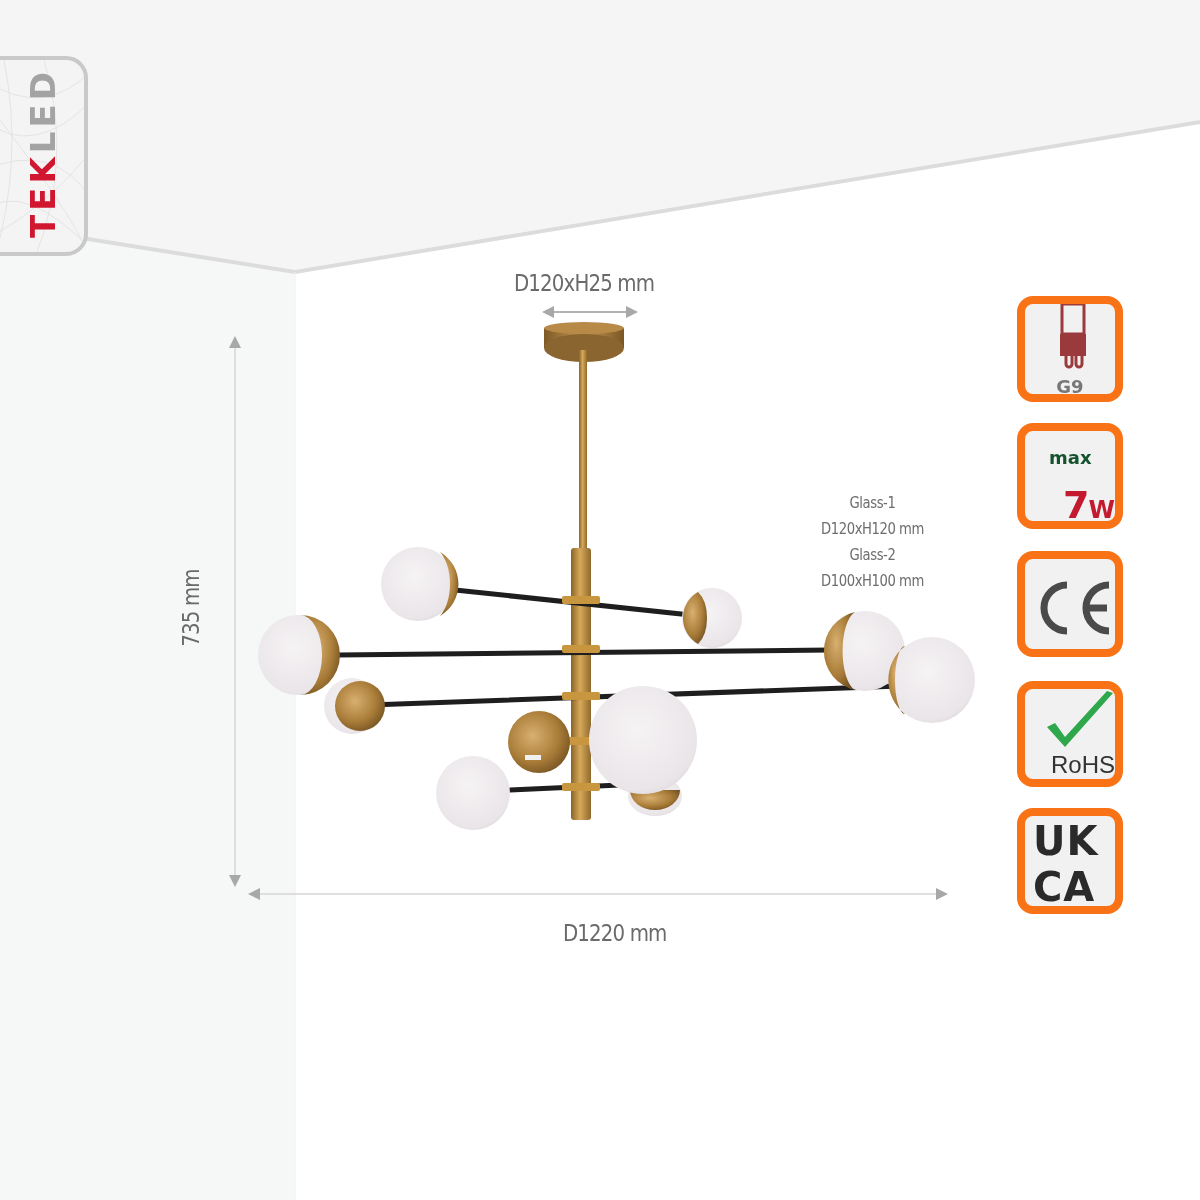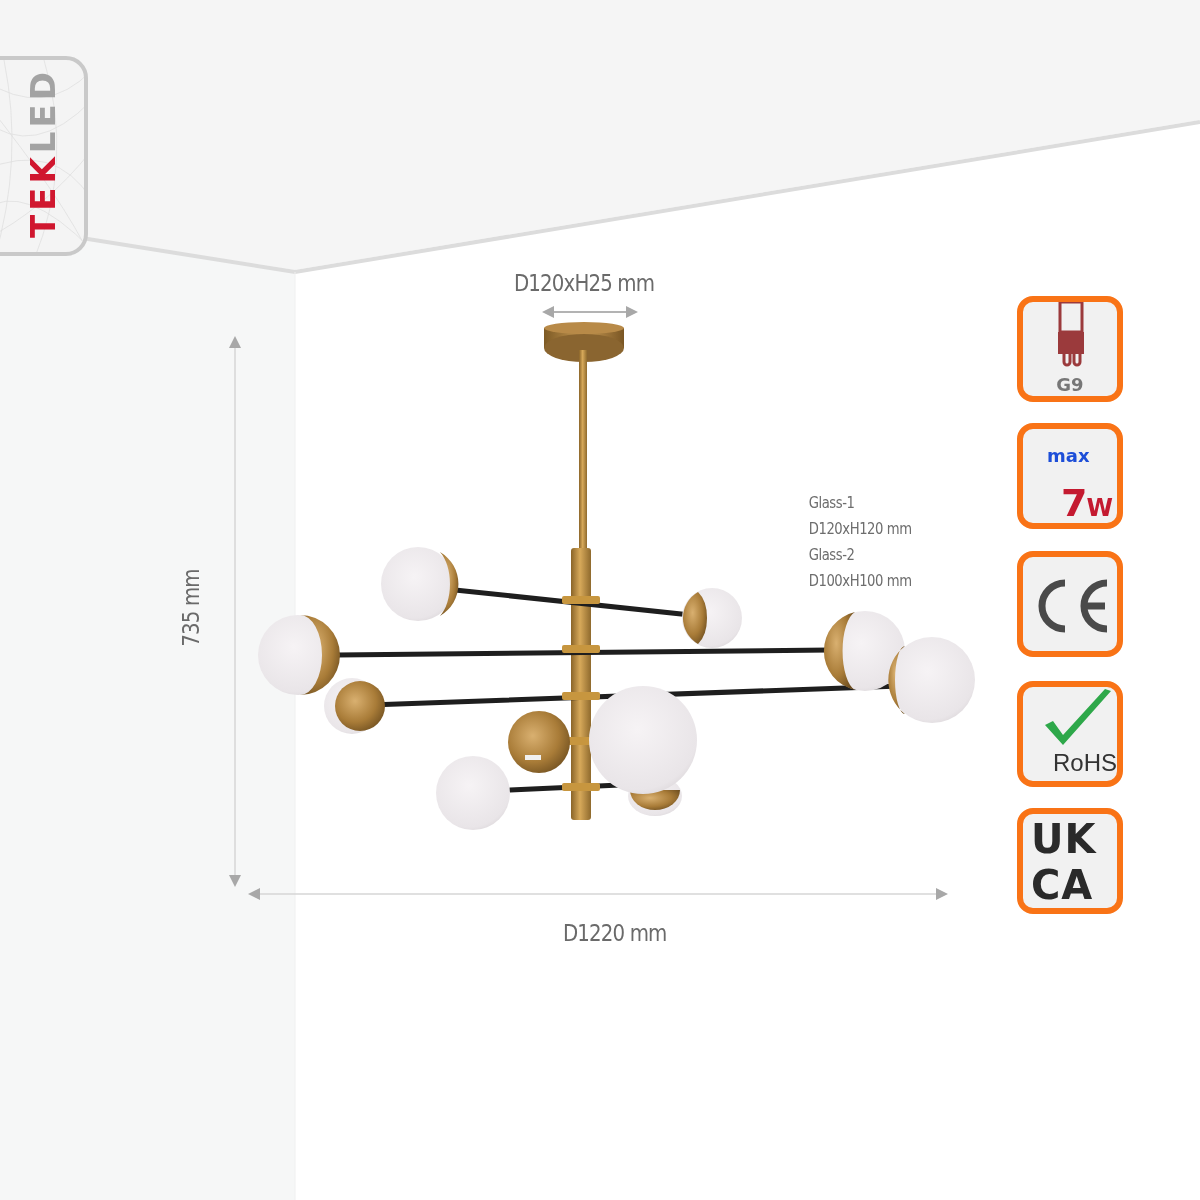--- a/index.html
+++ b/index.html
@@ -24,42 +24,42 @@
 
     .dim-label {
       position: absolute; color: #6a6a6a; font-family: "DejaVu Sans", sans-serif;
       font-size: 23px; letter-spacing: -1px; white-space: nowrap; transform-origin: center;
     }
     .dim-label.top { left: 514px; top: 270px; transform: scaleX(0.86); transform-origin: left; }
     .dim-label.bottom { left: 563px; top: 920px; transform: scaleX(0.86); transform-origin: left; }
     .dim-label.height { left: 146px; top: 595px; transform: rotate(-90deg) scaleX(0.86); }
 
     .glass-spec {
-      position: absolute; left: 800px; top: 490px; width: 145px; 
+      position: absolute; left: 800px; top: 490px; width: 145px; text-align: center;
       color: #6d6d6d; font-family: "DejaVu Sans", sans-serif; font-size: 15px; line-height: 26px;
       letter-spacing: -0.5px;
     }
     .glass-spec div { transform: scaleX(0.88); }
 
     .badge {
       position: absolute; left: 1017px; width: 106px; height: 106px;
-      border: 6px solid #f97316; border-radius: 16px; background: #f1f1f1;
+      border: 8px solid #f97316; border-radius: 16px; background: #f1f1f1;
     }
     .badge.g9 { top: 296px; }
     .badge.maxw { top: 423px; }
     .badge.ce { top: 551px; }
     .badge.rohs { top: 681px; }
     .badge.ukca { top: 808px; }
 
     .badge .g9-label {
       position: absolute; left: 0; right: 0; top: 72px; text-align: center;
       color: #777; font-weight: bold; font-size: 18px; font-family: "DejaVu Sans", sans-serif;
     }
     .badge .max-label {
-      position: absolute; left: 24px; top: 16px; color: #1d4ed8; font-weight: bold; font-size: 18px;
+      position: absolute; left: 24px; top: 16px; color: #14532d; font-weight: bold; font-size: 18px;
       font-family: "DejaVu Sans", sans-serif;
     }
     .badge .w-label {
       position: absolute; left: 38px; top: 52px; color: #c41a30; font-weight: bold; font-size: 38px;
       font-family: "DejaVu Sans", sans-serif; letter-spacing: -1px;
     }
     .badge .w-label small { font-size: 24px; }
     .badge .rohs-label {
       position: absolute; left: 0; right: 0; top: 62px; text-align: right;
       color: #333; font-size: 24px; font-family: "Liberation Sans", sans-serif;

